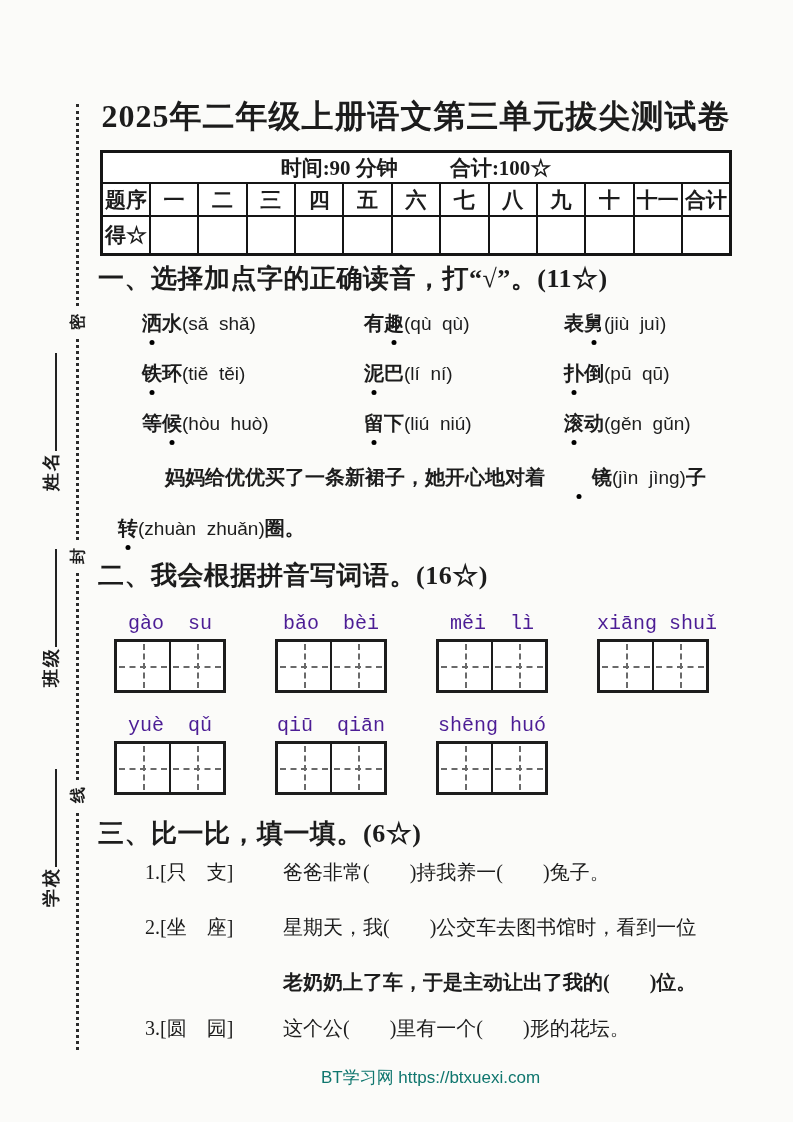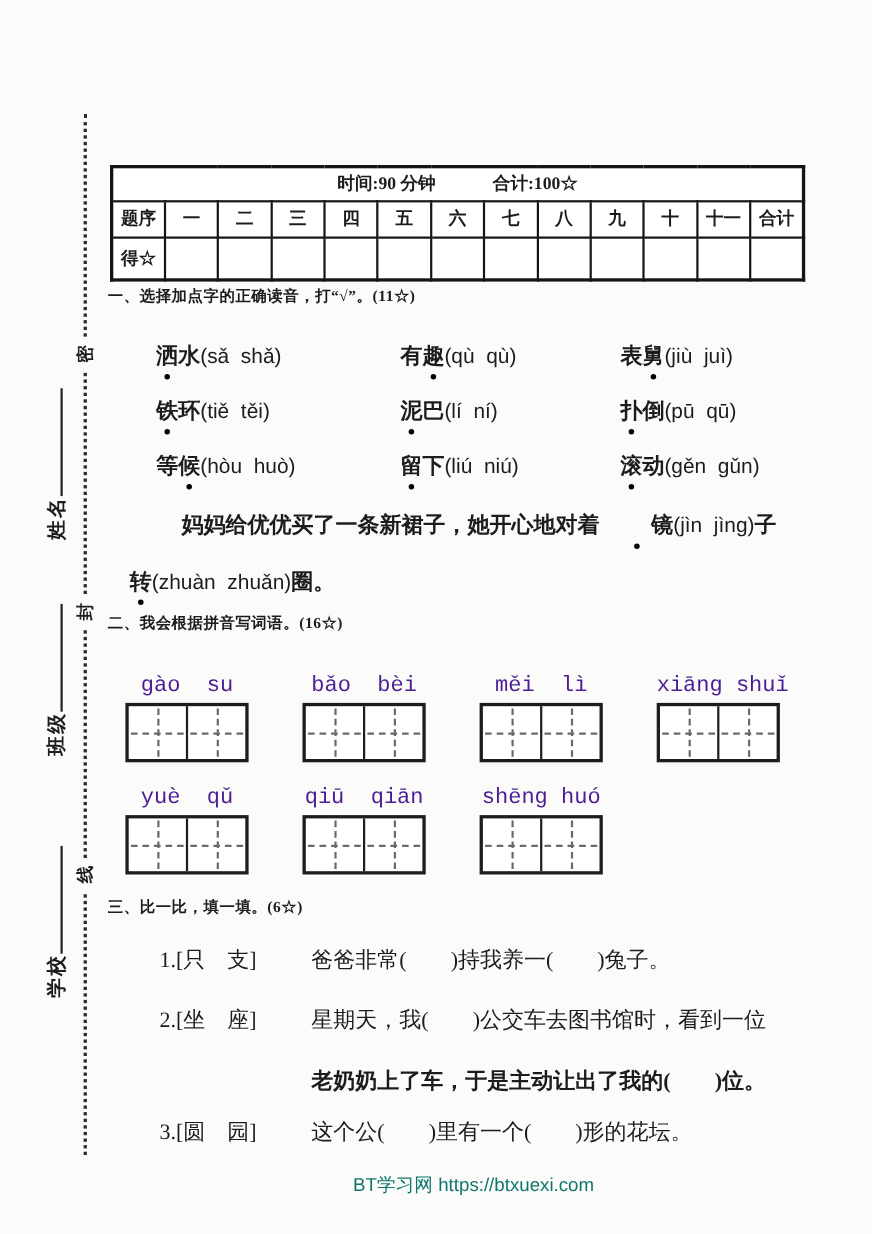--- a/index.html
+++ b/index.html
@@ -21,29 +21,29 @@
 
   
   .title{position:absolute;left:96px;top:95px;width:640px;text-align:center;
     font-size:32px;font-weight:800;letter-spacing:1px;}
 
   
   .score-table{position:absolute;left:100px;top:150px;width:632px;
     border-collapse:collapse;table-layout:fixed;background:#fff;}
   .score-table{border:3px solid #151515;}
   .score-table td{border:2px solid #151515;text-align:center;
-    font-weight:700;font-size:16px;padding:0;}
+    font-weight:700;font-size:21px;padding:0;}
   .score-table .info-row td{height:29px;border-bottom:2px solid #151515;}
   .score-table .hdr-row td{height:31px;}
   .score-table .get-row td{height:36px;}
   .info-gap{display:inline-block;width:52px;}
   .col-first{width:74px;margin-top:36px;}.col-last{width:56px;}
 
   
-  .sec-head{position:absolute;left:98px;font-size:14px;font-weight:700;letter-spacing:.5px;}
+  .sec-head{position:absolute;left:98px;font-size:26px;font-weight:700;letter-spacing:.5px;}
 
   
   .s1-grid{position:absolute;left:118px;top:310px;width:614px;
     display:grid;grid-template-columns:222px 200px 1fr;grid-auto-rows:50px;
     font-size:20px;font-weight:600;margin-left:24px;}
   .py{font-family:"Liberation Sans","DejaVu Sans",sans-serif;font-weight:500;
     font-size:19px;white-space:pre;}
   .ch{display:inline-block;}
   .dot{position:relative;}
   .dot::after{content:"";position:absolute;left:50%;transform:translateX(-50%);
@@ -81,20 +81,21 @@
 
   <div class="seal-line"></div>
   <div class="seal-char" style="top:322px">密</div>
   <div class="seal-char" style="top:556px">封</div>
   <div class="seal-char" style="top:795px">线</div>
 
   <div class="mfield" style="top:422px"><span>姓名</span><span class="ul"></span></div>
   <div class="mfield" style="top:618px"><span>班级</span><span class="ul"></span></div>
   <div class="mfield" style="top:838px"><span>学校</span><span class="ul"></span></div>
 
+  <div class="title">2025年二年级上册语文第三单元拔尖测试卷</div>
 
   <table class="score-table">
     <tbody>
         <tr class="info-row">
       <td colspan="13"><span>时间:90 分钟</span><span class="info-gap"></span><span>合计:100☆</span></td>
     </tr>
     <tr class="hdr-row">
       <td class="col-first">题序</td>
       <td>一</td>
       <td>二</td>

